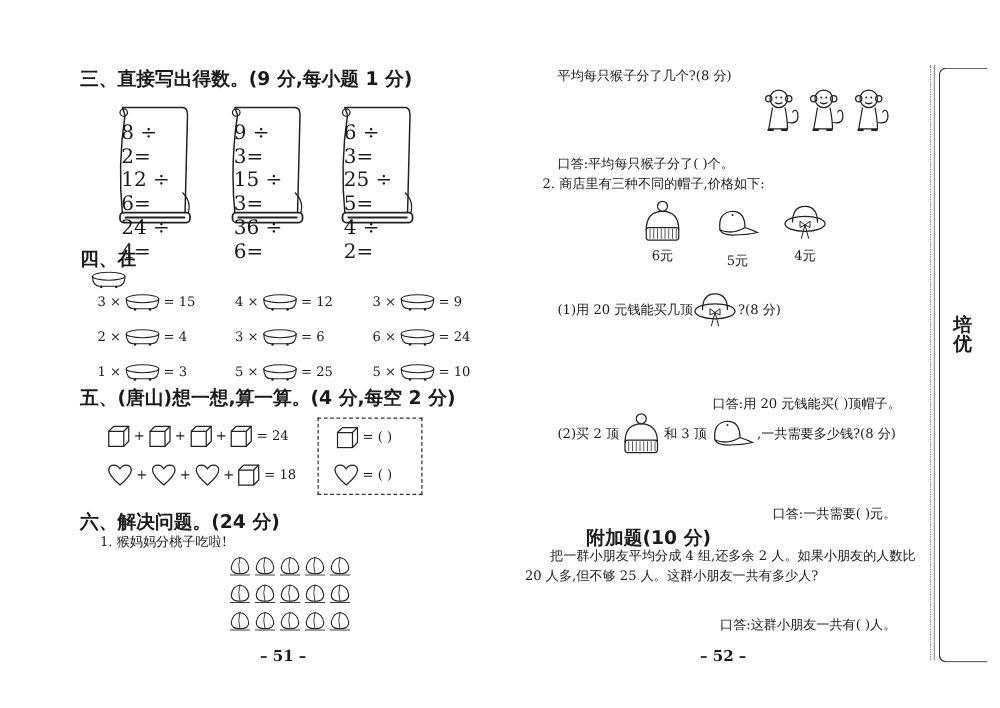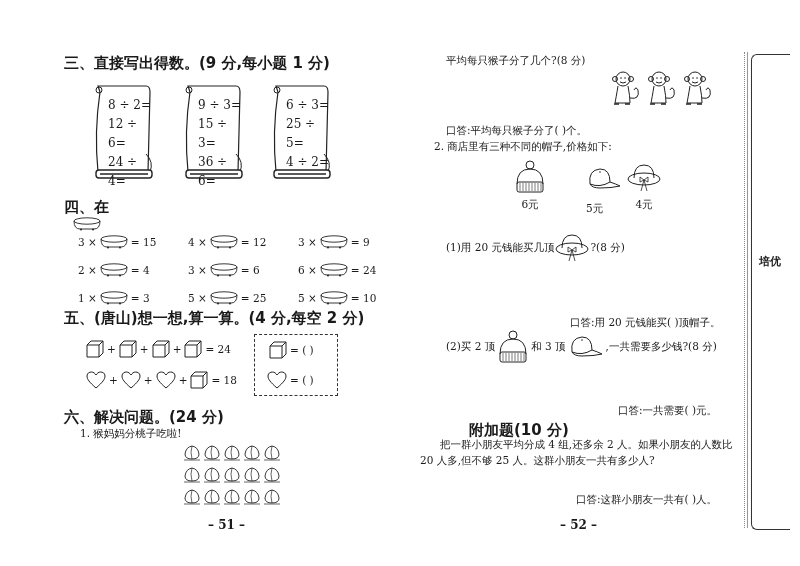--- a/index.html
+++ b/index.html
@@ -4,21 +4,21 @@
 <style>
   html,body{margin:0;padding:0;background:#fff;}
   body{width:800px;height:566px;position:relative;overflow:hidden;
        font-family:"DejaVu Serif","Liberation Serif",serif;color:#1a1a1a;}
   .abs{position:absolute;}
   .h{font-family:"DejaVu Sans","Liberation Sans",sans-serif;font-weight:bold;font-size:15px;white-space:nowrap;}
   .t{font-size:10.5px;white-space:nowrap;}
   .eq{font-size:10.5px;white-space:nowrap;display:flex;align-items:center;gap:2px;}
   
   .scroll{width:64px;height:100px;}
-  .scroll-text{position:absolute;left:18px;top:14px;font-size:12px;line-height:19px;}
+  .scroll-text{position:absolute;left:7px;top:14px;font-size:16px;line-height:19px;}
   
   .pot{display:inline-block;width:30px;height:14px;vertical-align:middle;}
   
   .cube,.heart{display:inline-block;vertical-align:middle;}
   .frame{border:1.5px dashed #333;width:82px;height:60px;}
   .peach{display:inline-block;width:18px;height:18px;margin:0 1px;}
   .monkey{display:inline-block;width:32px;height:36px;margin-right:4px;}
   .pagenum{font-weight:bold;font-size:12px;}
 </style>
 </head>
@@ -307,21 +307,21 @@
 
   <div class="abs t" style="left:446px;top:124px;">口答:平均每只猴子分了(      )个。</div>
   <div class="abs t" style="left:434px;top:140px;">2. 商店里有三种不同的帽子,价格如下:</div>
 
   <div class="abs" style="left:512px;top:160px;width:36px;text-align:center;">
     <svg width="32" height="34">
         <use href="#knit-hat"></use>
       </svg>
     <div class="t">6元</div>
   </div>
-  <div class="abs" style="left:586px;top:166px;width:40px;">
+  <div class="abs" style="left:570px;top:166px;width:40px;text-align:center;">
     <svg width="36" height="26">
         <use href="#cap"></use>
       </svg>
     <div class="t" style="margin-top:6px;">5元</div>
   </div>
   <div class="abs" style="left:624px;top:162px;width:40px;text-align:center;">
     <svg width="36" height="32">
         <use href="#sun-hat"></use>
       </svg>
     <div class="t">4元</div>
@@ -355,13 +355,13 @@
   <div class="abs t" style="left:440px;top:438px;">把一群小朋友平均分成 4 组,还多余 2 人。如果小朋友的人数比</div>
   <div class="abs t" style="left:420px;top:454px;">20 人多,但不够 25 人。这群小朋友一共有多少人?</div>
 
   <div class="abs t" style="left:576px;top:493px;">口答:这群小朋友一共有(      )人。</div>
 
   <div class="abs pagenum" style="left:560px;top:518px;">– 52 –</div>
 </div>
 
 <div class="abs" style="left:744px;top:52px;width:2px;height:476px;border-left:1px dotted #888;border-right:1px solid #999;"></div>
 <div class="abs" style="left:751px;top:54px;width:38px;height:474px;border:1px solid #333;border-right:none;border-radius:6px 0 0 6px;"></div>
-<div class="abs" style="left:758px;top:254px;width:24px;font-family:Liberation Serif, serif;font-weight:bold;font-size:11px;line-height:15px;text-align:center;">培优</div>
+<div class="abs" style="left:758px;top:254px;width:24px;font-family:Liberation Serif, serif;font-weight:bold;font-size:15px;line-height:15px;text-align:center;">培优</div>
 
 </body></html>

